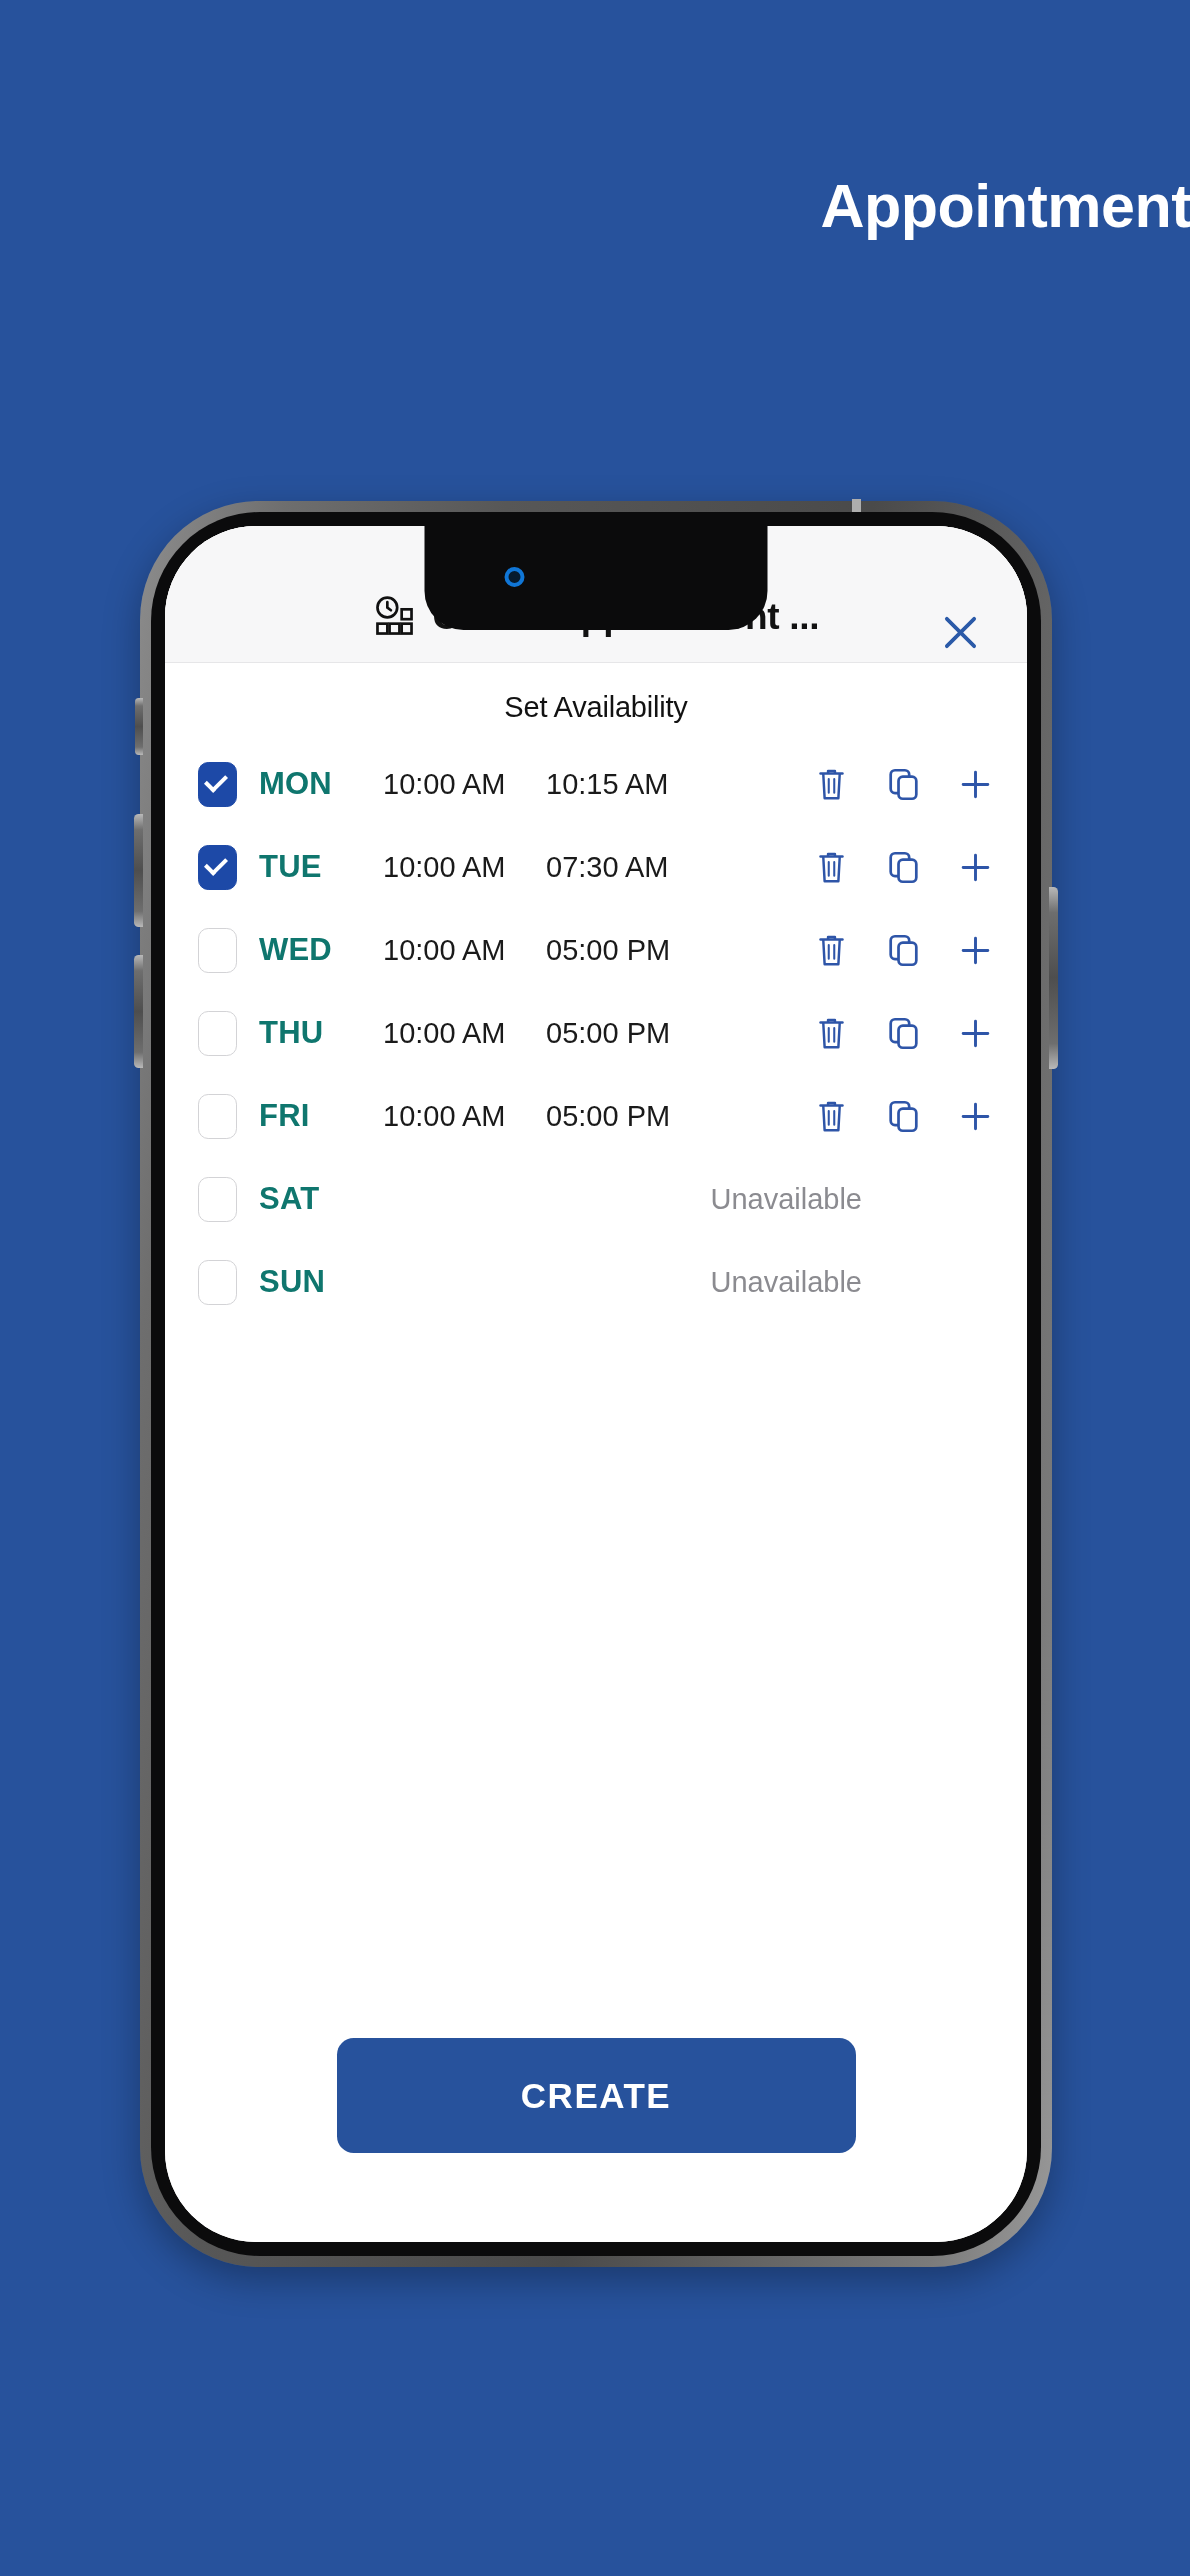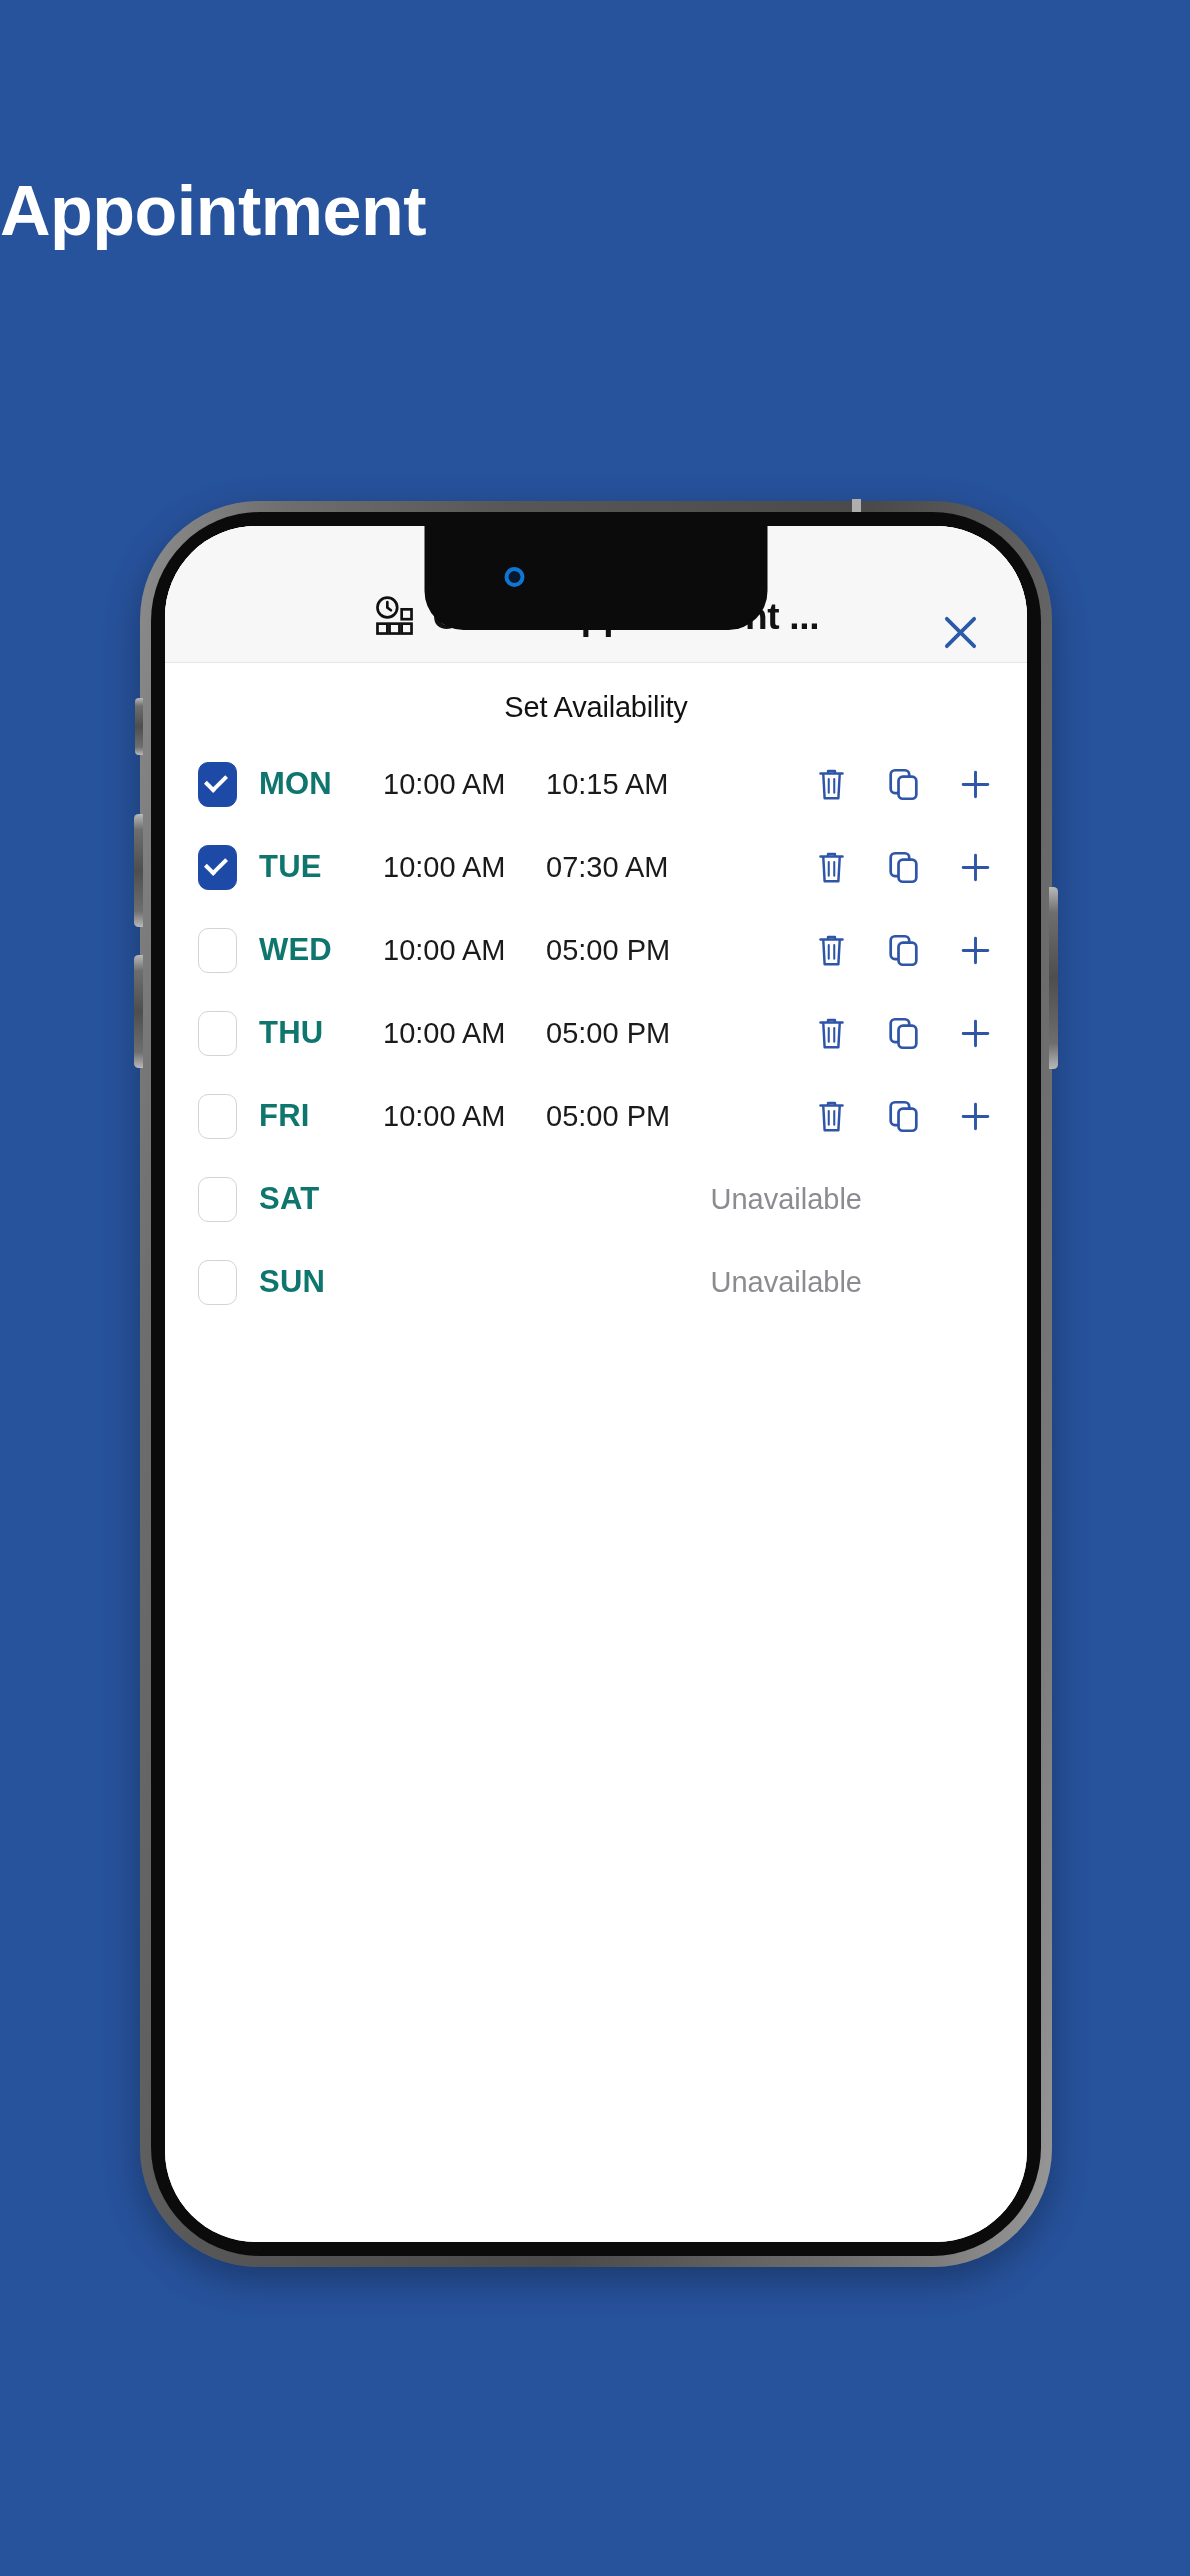--- a/index.html
+++ b/index.html
@@ -15,23 +15,23 @@
     font-family: "Liberation Sans", sans-serif;
     position: relative;
   }
 
   
   .headline {
     position: absolute;
     top: 172px;
     left: 0;
     width: 1191px;
-    text-align: left;
+    text-align: right;
     color: #ffffff;
-    font-size: 70px;
+    font-size: 61px;
     font-weight: bold;
     line-height: 1.12;
     letter-spacing: -0.5px;
   }
   .headline .line { display: block; }
 
   
   .device {
     position: absolute;
     left: 140px;
@@ -455,17 +455,20 @@
             <div class="day-label">SAT</div>
             <div class="unavailable">Unavailable</div>
           </div>
           <div class="day-row">
             <div class="checkbox"></div>
             <div class="day-label">SUN</div>
             <div class="unavailable">Unavailable</div>
           </div>
         </div>
 
+      <div class="footer">
+        <button class="create-button">CREATE</button>
+      </div>
 
     </div>
   </div>
 </div>
 
 
 </body></html>

